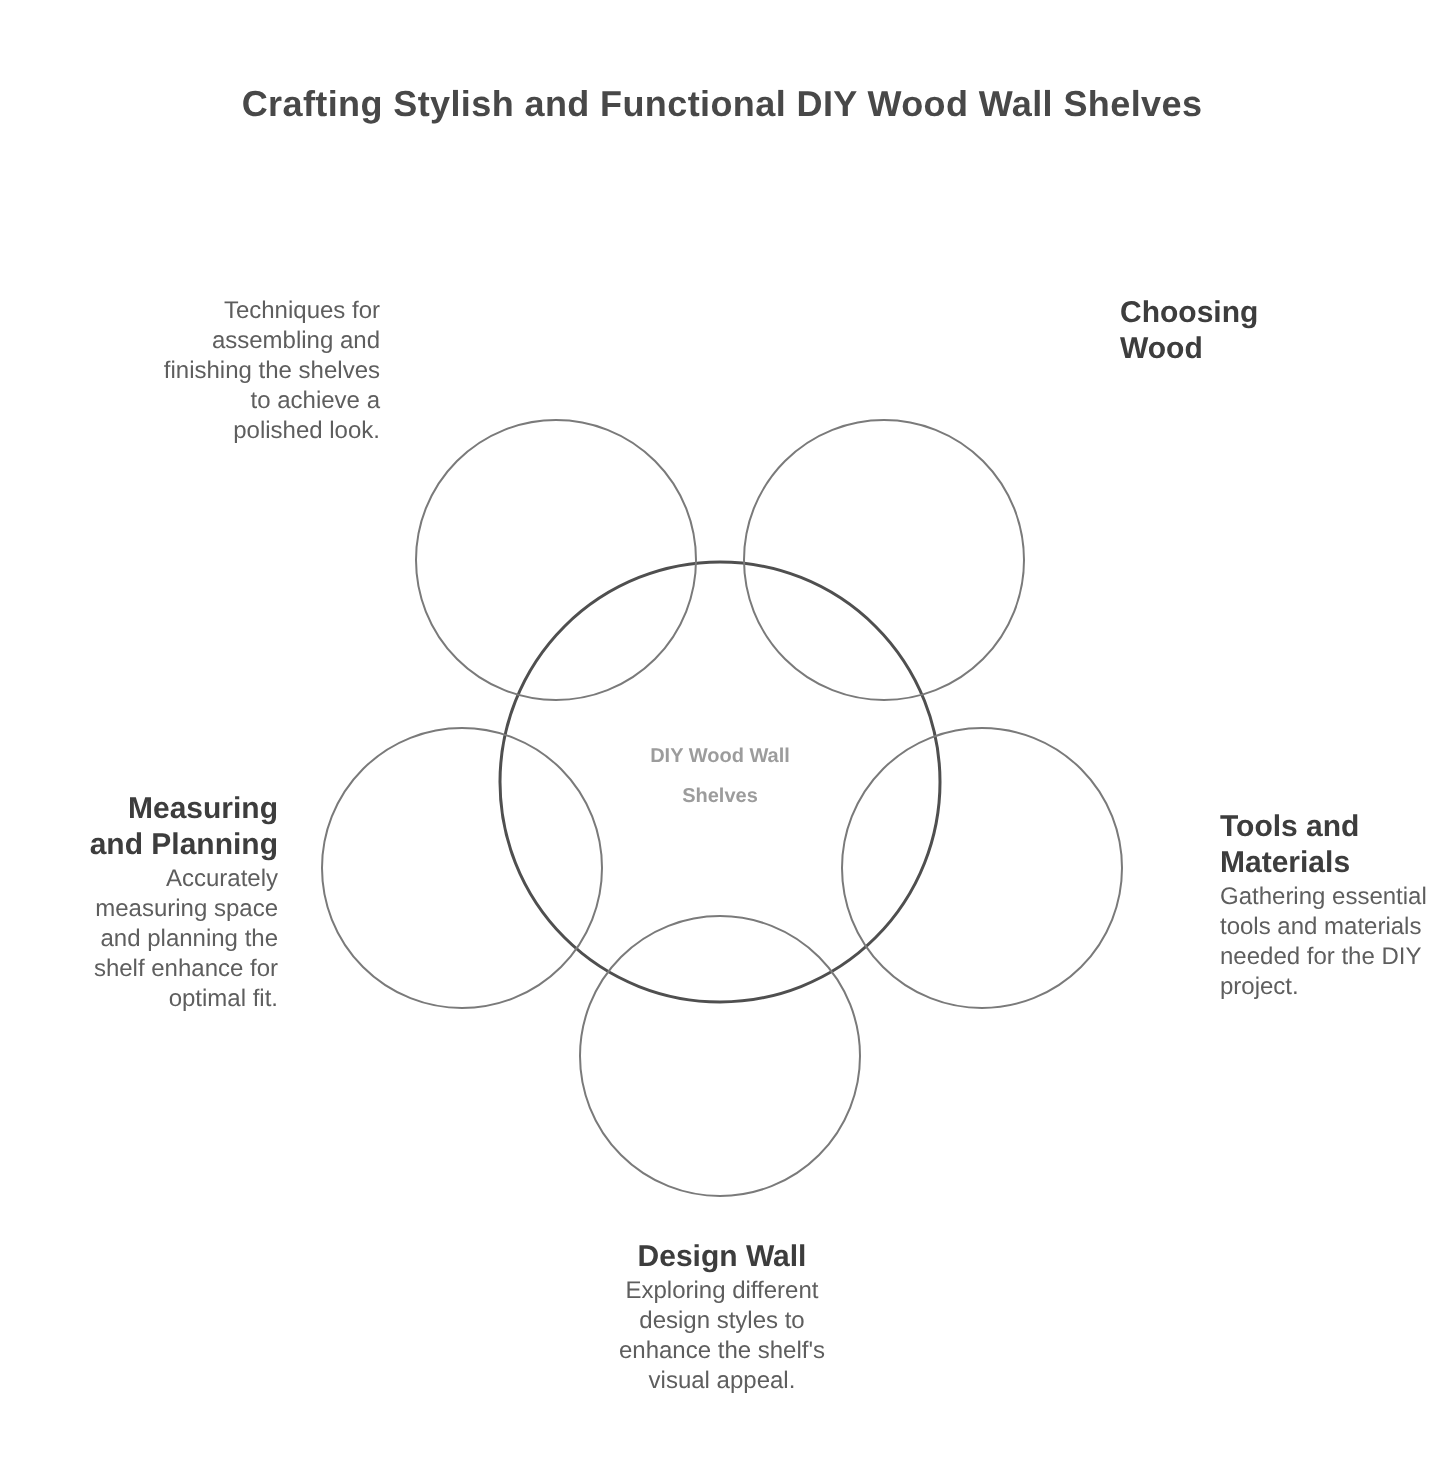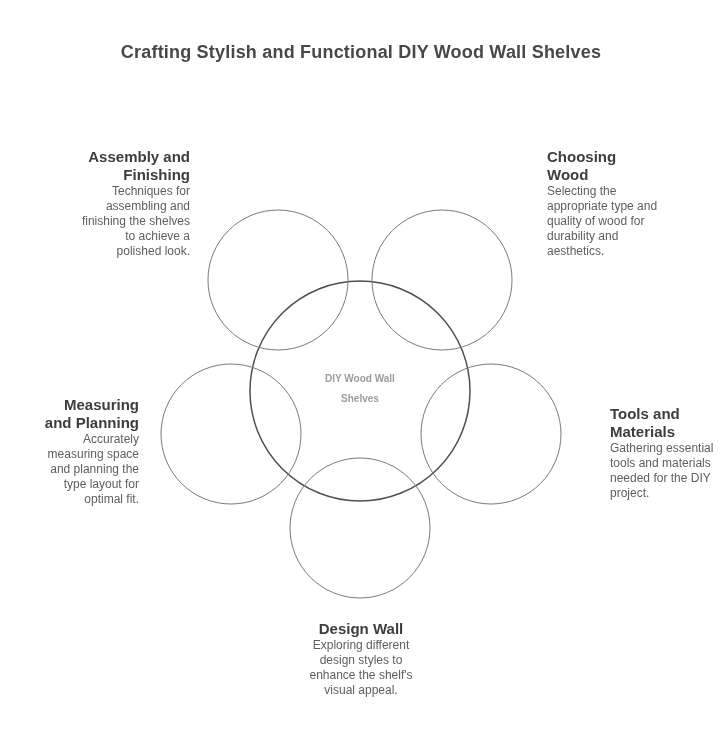--- a/index.html
+++ b/index.html
@@ -68,21 +68,21 @@
     font-size: 12px;
     line-height: 15px;
     color: var(--body_text);
     white-space: pre-line;
   }
   .align-right { text-align: right; }
   .align-left  { text-align: left; }
   .align-center{ text-align: center; }
 
   .section-assembly  { top: 148px; left: 40px;  width: 150px; }
-  .section-choosing  { top: 148px; left: 547px; width: 150px; }
+  .section-choosing  { top: 148px; left: 560px; width: 150px; }
   .section-measuring { top: 396px; left: 24px;  width: 115px; }
   .section-tools     { top: 405px; left: 610px; width: 120px; }
   .section-design    { top: 620px; left: 250px; width: 222px; }
 </style>
 </head>
 <body>
 
 <div class="canvas">
 
   <div class="page-title">Crafting Stylish and Functional DIY Wood Wall Shelves</div>
@@ -93,46 +93,39 @@
     <circle cx="442" cy="280" r="70"></circle>
     <circle cx="231" cy="434" r="70"></circle>
     <circle cx="491" cy="434" r="70"></circle>
     <circle cx="360" cy="528" r="70"></circle>
   </svg>
 
   <div class="center-label">DIY Wood Wall
 Shelves</div>
 
   <div class="section section-assembly align-right">
-    <div class="heading">Assembly and
-Finishing</div>
     <div class="body">Techniques for
 assembling and
 finishing the shelves
 to achieve a
 polished look.</div>
   </div>
 
   <div class="section section-choosing align-left">
     <div class="heading">Choosing
 Wood</div>
-    <div class="body">Selecting the
-appropriate type and
-quality of wood for
-durability and
-aesthetics.</div>
   </div>
 
   <div class="section section-measuring align-right">
     <div class="heading">Measuring
 and Planning</div>
     <div class="body">Accurately
 measuring space
 and planning the
-type layout for
+shelf enhance for
 optimal fit.</div>
   </div>
 
   <div class="section section-tools align-left">
     <div class="heading">Tools and
 Materials</div>
     <div class="body">Gathering essential
 tools and materials
 needed for the DIY
 project.</div>

